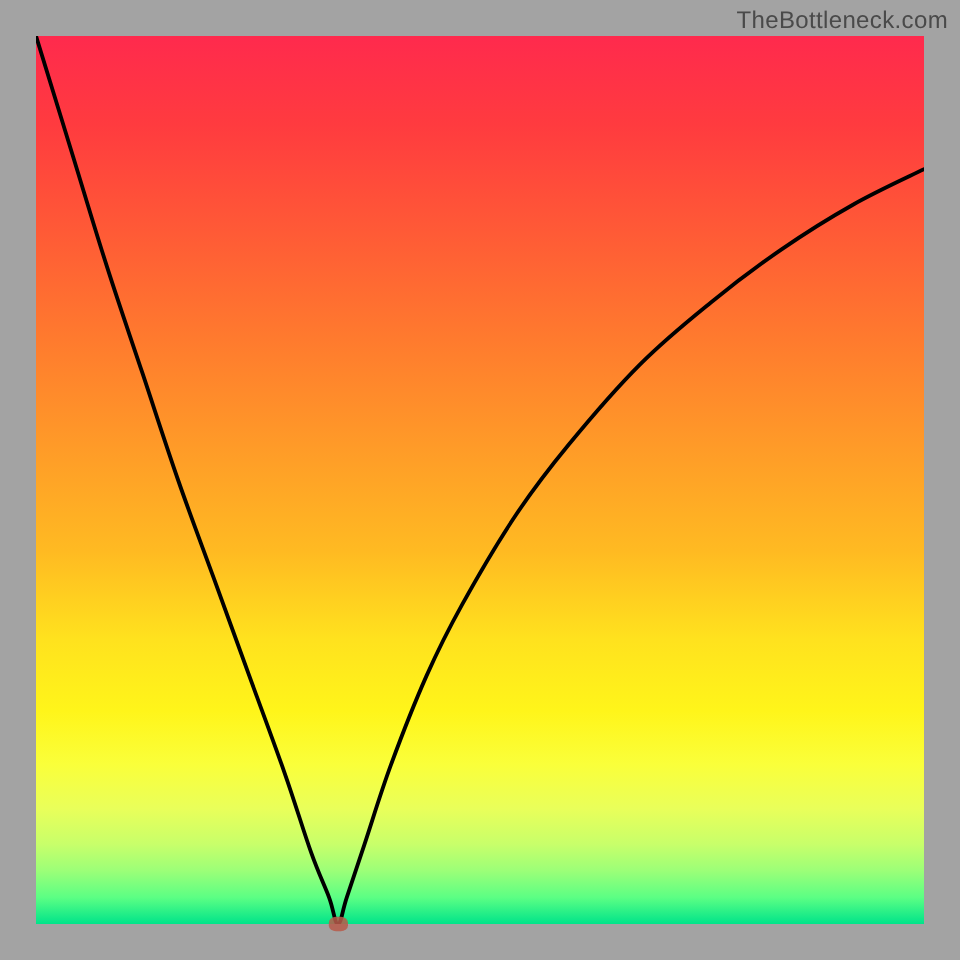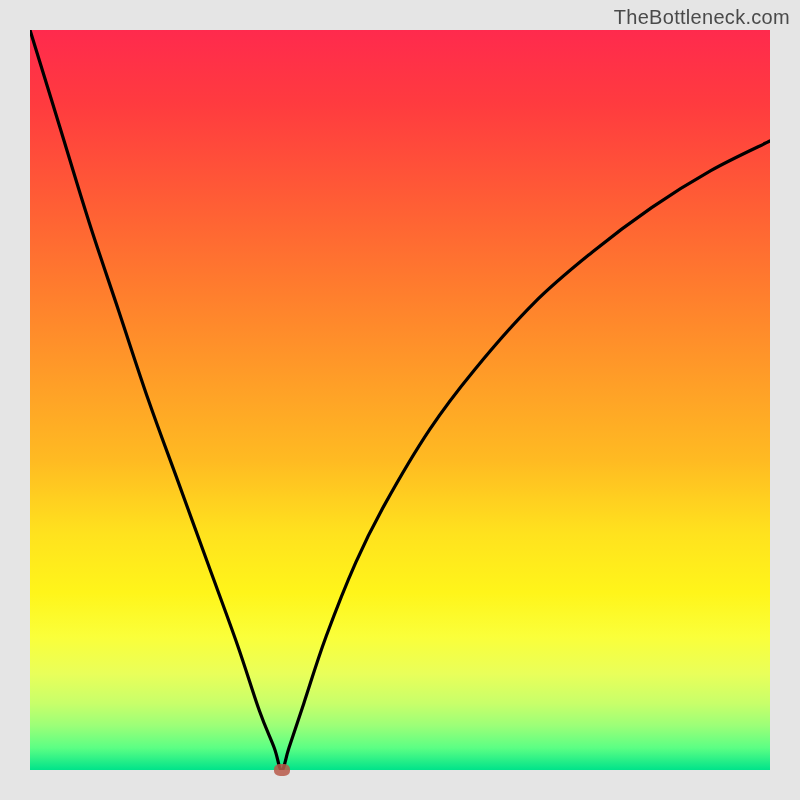--- a/index.html
+++ b/index.html
@@ -8,21 +8,21 @@
     width: 800px;
     height: 800px;
     background: #000;
     font-family: Arial, Helvetica, sans-serif;
     overflow: hidden;
   }
   .frame {
     position: relative;
     width: 800px;
     height: 800px;
-    background: #e5e5e5;
+    background: #a3a3a3;
   }
   .plot-area {
     position: absolute;
     left: 30px;
     top: 30px;
     width: 740px;
     height: 740px;
     background: linear-gradient(to bottom,
       #ff2a4d 0%,
       #ff3b3f 10%,

